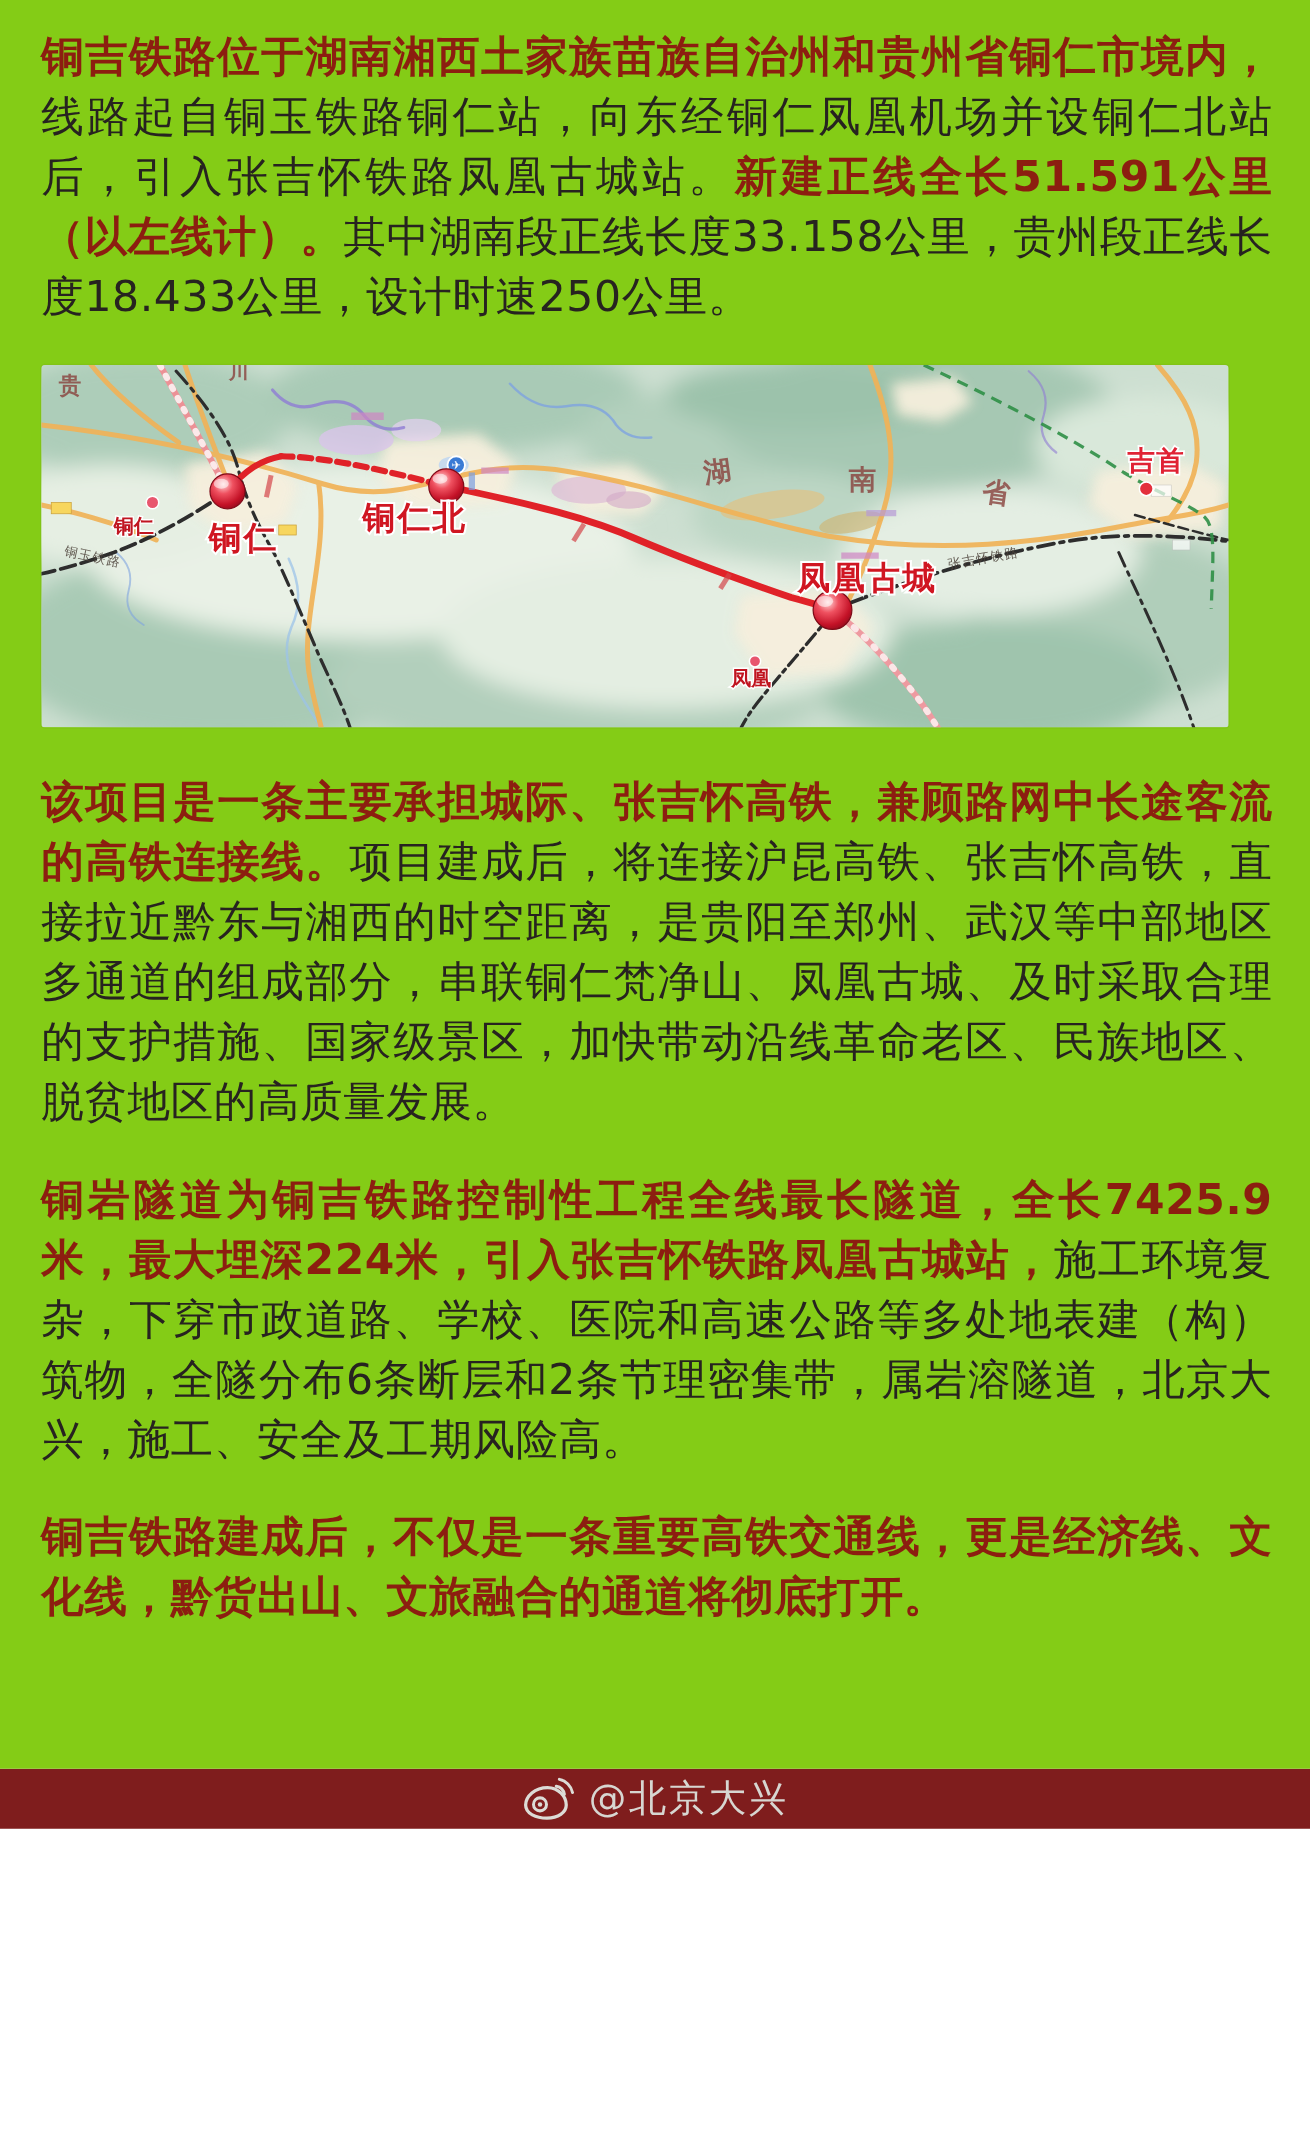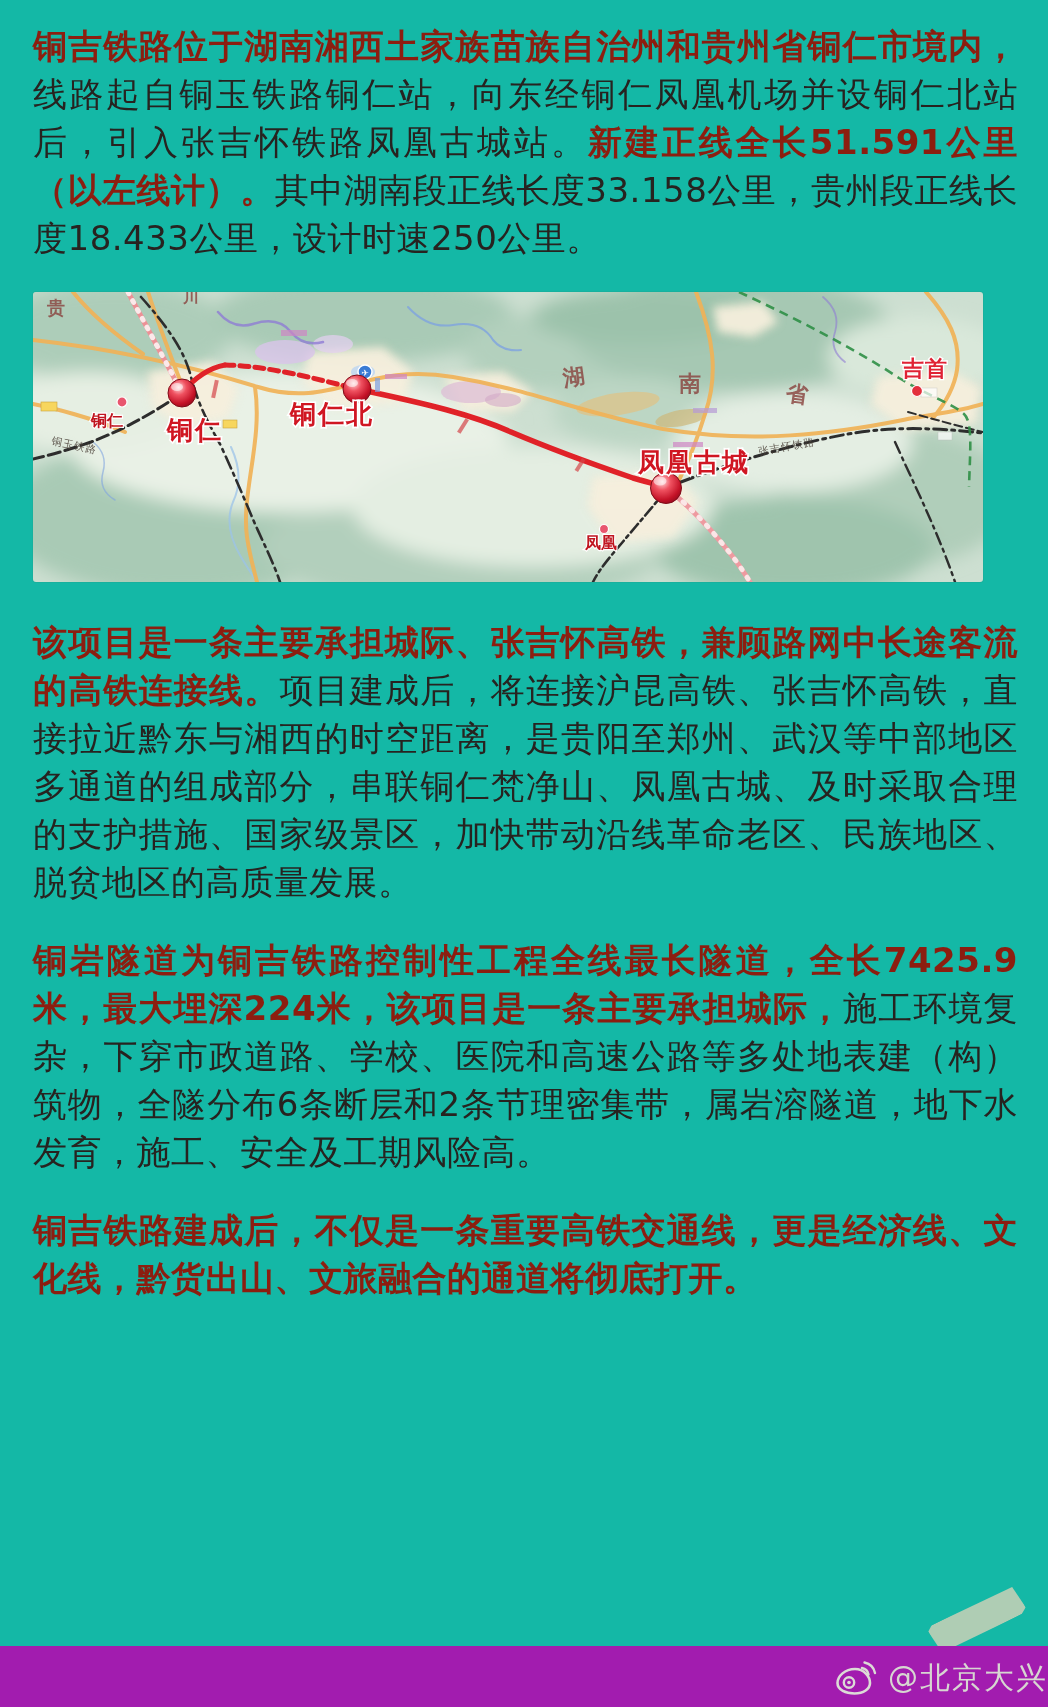--- a/index.html
+++ b/index.html
@@ -3,22 +3,22 @@
 <meta charset="utf-8">
 <style>
   html,body{margin:0;padding:0;}
   body{
     width:1048px;height:1707px;background:#ffffff;
     font-family:"DejaVu Sans","Liberation Sans",sans-serif;
     -webkit-font-smoothing:antialiased;
   }
   .panel{
     position:relative;box-sizing:border-box;
-    width:1048px;height:1646px;overflow:hidden;
-    background:#14b8a6;
+    width:1048px;height:1415px;overflow:hidden;
+    background:#84cc16;
     padding:22px 30px 0 33px;
   }
   .para{
     margin:0 0 30px 0;
     font-size:34px;line-height:48px;
     letter-spacing:.5px;
     text-align:justify;
     color:#272320;
   }
   .para .em{color:#8c1e10;font-weight:700;}
@@ -37,22 +37,22 @@
   .st-town{font-size:16px;font-weight:700;fill:#c01520;stroke:#ffffff;stroke-width:2.2px;paint-order:stroke;}
   .prov{font-family:"DejaVu Serif","Liberation Serif",serif;font-weight:700;fill:#8a4540;opacity:.82;}
   .rail-label{font-size:10.5px;fill:#4a4038;opacity:.85;letter-spacing:1px;}
   .tape{
     position:absolute;left:928px;top:1604px;
     width:98px;height:31px;background:#b7ceb4;opacity:.95;
     transform:rotate(-27deg);
     clip-path:polygon(0 14%,6% 0,97% 8%,100% 86%,93% 100%,3% 94%);
   }
   .footer{
-    height:64px;display:flex;align-items:center;justify-content:flex-end;gap:10px;
-    background:#a21caf;color:#d7d6d1;
+    height:48px;display:flex;align-items:center;justify-content:center;gap:10px;
+    background:#7f1d1d;color:#d7d6d1;
   }
   .footer .wm-text{font-size:30px;letter-spacing:2px;font-weight:400;}
 </style>
 </head>
 <body>
 
 <div class="panel">
   <div id="para-top">
       <p class="para"><span class="em">铜吉铁路位于湖南湘西土家族苗族自治州和贵州省铜仁市境内，</span><span class="reg">线路起自铜玉铁路铜仁站，向东经铜仁凤凰机场并设铜仁北站后，引入张吉怀铁路凤凰古城站。</span><span class="em">新建正线全长51.591公里（以左线计）。</span><span class="reg">其中湖南段正线长度33.158公里，贵州段正线长度18.433公里，设计时速250公里。</span></p>
     </div>
@@ -203,21 +203,21 @@
       <text class="st-major" x="257" y="131">铜仁北</text>
       <text class="st-major" x="605" y="179">凤凰古城</text>
       <text class="st-jishou" x="869" y="84">吉首</text>
       <text class="st-town" x="58" y="134">铜仁</text>
       <text class="st-town" x="552" y="256">凤凰</text>
     </svg>
   </figure>
 
   <div id="para-rest">
       <p class="para"><span class="em">该项目是一条主要承担城际、张吉怀高铁，兼顾路网中长途客流的高铁连接线。</span><span class="reg">项目建成后，将连接沪昆高铁、张吉怀高铁，直接拉近黔东与湘西的时空距离，是贵阳至郑州、武汉等中部地区多通道的组成部分，串联铜仁梵净山、凤凰古城、及时采取合理的支护措施、国家级景区，加快带动沿线革命老区、民族地区、脱贫地区的高质量发展。</span></p>
-      <p class="para"><span class="em">铜岩隧道为铜吉铁路控制性工程全线最长隧道，全长7425.9米，最大埋深224米，该项目是一条主要承担城际，</span><span class="reg">施工环境复杂，下穿市政道路、学校、医院和高速公路等多处地表建（构）筑物，全隧分布6条断层和2条节理密集带，属岩溶隧道，地下水发育，施工、安全及工期风险高。</span></p>
+      <p class="para"><span class="em">铜岩隧道为铜吉铁路控制性工程全线最长隧道，全长7425.9米，最大埋深224米，引入张吉怀铁路凤凰古城站，</span><span class="reg">施工环境复杂，下穿市政道路、学校、医院和高速公路等多处地表建（构）筑物，全隧分布6条断层和2条节理密集带，属岩溶隧道，北京大兴，施工、安全及工期风险高。</span></p>
       <p class="para"><span class="em">铜吉铁路建成后，不仅是一条重要高铁交通线，更是经济线、文化线，黔货出山、文旅融合的通道将彻底打开。</span></p>
     </div>
 
   <div class="tape"></div>
 </div>
 
 <div class="footer">
   <span style="display:inline-flex;">
     <svg width="44" height="36" viewBox="0 0 44 36" xmlns="http://www.w3.org/2000/svg">
       <path d="M21 9 C11 9 3.5 16 3.5 23 C3.5 30 12 33.5 20.5 33.5 C29.5 33.5 36 29 36 23 C36 16.5 30 9 21 9 Z" fill="none" stroke="#dcdbd6" stroke-width="2.6"></path>

